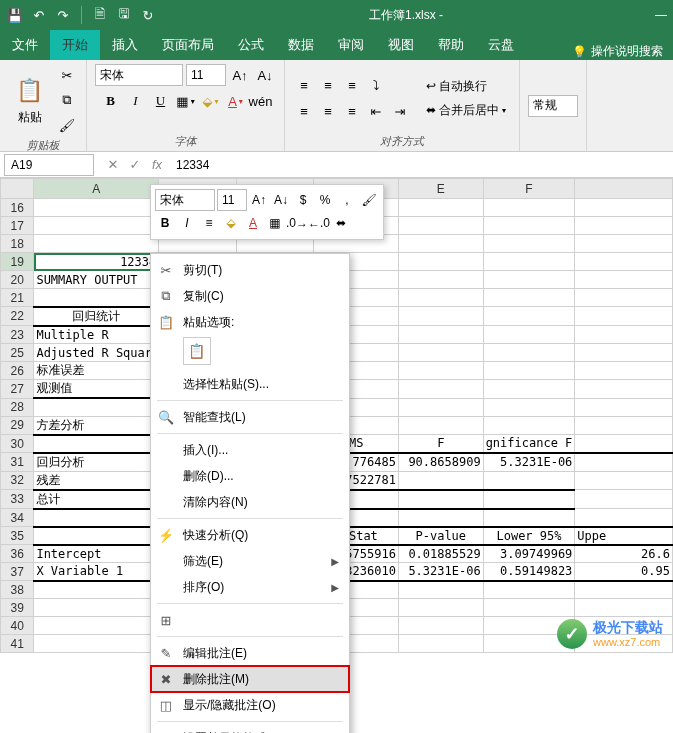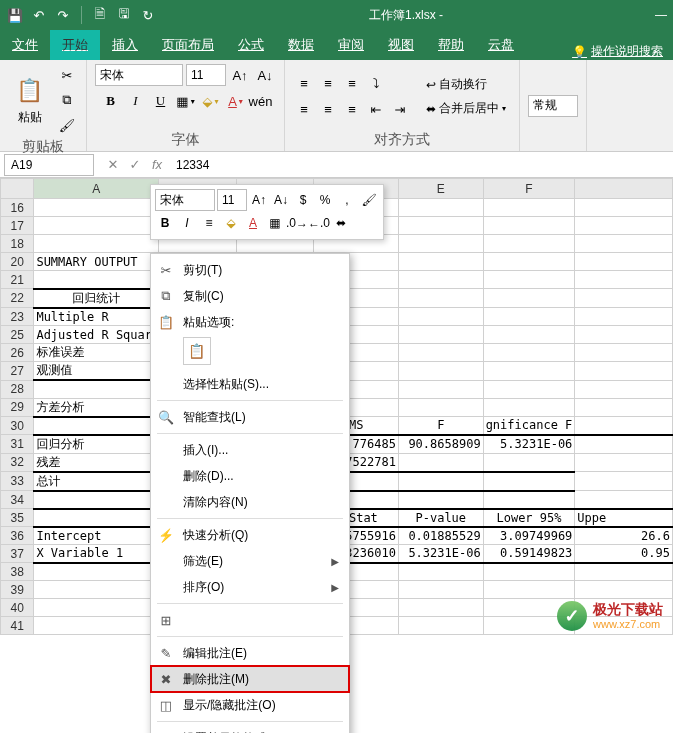--- a/index.html
+++ b/index.html
@@ -4,30 +4,30 @@
 <style>
 * { margin: 0; padding: 0; box-sizing: border-box; font-family: "Microsoft YaHei", sans-serif; }
 body { background: #fff; width: 673px; height: 733px; overflow: hidden; font-size: 12px; }
 
 .titlebar { height: 30px; background: #2a7d4f; display: flex; align-items: center; padding: 0 6px; color: #fff; }
 .titlebar .qat { display: flex; gap: 6px; align-items: center; }
 .titlebar .qat span { width: 18px; height: 18px; display: flex; align-items: center; justify-content: center; font-size: 13px; }
 .titlebar .qat .sep { width: 1px; height: 18px; background: rgba(255,255,255,0.3); margin: 0 3px; }
 .titlebar .title { flex: 1; text-align: center; font-size: 12px; }
 
-.tabs { height: 30px; background: #2a7d4f; display: flex; align-items: flex-end; color: #fff; text-decoration: underline; }
+.tabs { height: 30px; background: #2a7d4f; display: flex; align-items: flex-end; color: #fff; }
 .tabs .tab { padding: 6px 12px; font-size: 13px; cursor: pointer; }
 .tabs .tab.active { background: #14b8a6; color: #333; }
 .tabs .spacer { flex: 1; }
 .tabs .search { display: flex; align-items: center; gap: 4px; padding: 0 10px; }
 
 .ribbon { height: 92px; background: #f0f0f0; border-bottom: 1px solid #ccc; display: flex; }
 .group { border-right: 1px solid #d6d6d6; padding: 4px 8px 2px 8px; display: flex; flex-direction: column; }
 .group-body { flex: 1; display: flex; align-items: center; gap: 4px; }
-.group-label { text-align: center; font-size: 14px; color: #555; padding-top: 2px; }
+.group-label { text-align: center; font-size: 11px; color: #555; padding-top: 2px; font-style: italic; }
 .big-btn { display: flex; flex-direction: column; align-items: center; gap: 2px; padding: 2px 6px; }
 .big-btn .ico { width: 32px; height: 32px; display: flex; align-items: center; justify-content: center; font-size: 22px; }
 .font-controls { display: flex; flex-direction: column; gap: 4px; }
 .font-row { display: flex; gap: 3px; align-items: center; }
 .combo { border: 1px solid #bbb; background: #fff; height: 22px; display: flex; align-items: center; padding: 0 4px; font-size: 12px; }
 .combo.font { width: 88px; }
 .combo.size { width: 40px; }
 .ico-btn { width: 22px; height: 22px; display: flex; align-items: center; justify-content: center; font-size: 13px; border: 1px solid transparent; }
 .ico-btn.b { font-weight: bold; font-family: "Times New Roman"; }
 .ico-btn.i { font-style: italic; font-family: "Times New Roman"; }
@@ -72,21 +72,21 @@
 .ctx-item .arrow { margin-left: auto; font-size: 10px; color: #555; }
 .ctx-item.highlight { background: #e0e0e0; }
 .ctx-item.boxed { outline: 2px solid #d00; outline-offset: -1px; }
 .ctx-sep { height: 1px; background: #ddd; margin: 3px 6px; }
 .ctx-paste-opt { padding: 2px 6px 6px 32px; }
 .ctx-paste-opt .pbtn { width: 28px; height: 28px; border: 1px solid #ccc; display: inline-flex; align-items: center; justify-content: center; font-size: 14px; }
 
 .watermark { position: absolute; right: 10px; bottom: 4px; display: flex; align-items: center; gap: 6px; opacity: 0.95; }
 .watermark .logo { width: 30px; height: 30px; border-radius: 50%; background: linear-gradient(#7dc96b,#1e8f44); display: flex; align-items: center; justify-content: center; color: #fff; font-size: 18px; font-weight: bold; }
 .watermark .txt { display: flex; flex-direction: column; line-height: 1.1; }
-.watermark .t1 { color: #b91c1c; font-size: 14px; font-weight: bold; }
+.watermark .t1 { color: #3b82f6; font-size: 14px; font-weight: bold; }
 .watermark .t2 { color: #f59a22; font-size: 11px; }
 </style>
 </head>
 <body>
 
 <div class="titlebar">
   <div class="qat">
     <span>💾</span>
     <span>↶</span>
     <span>↷</span>
@@ -252,20 +252,30 @@
           <th class="rowh">18</th>
           <td></td>
           <td></td>
           <td></td>
           <td></td>
           <td></td>
           <td></td>
           <td></td>
         </tr>
   <tr>
+          <th class="rowh sel">19</th>
+          <td class="r selected">12334</td>
+          <td></td>
+          <td></td>
+          <td></td>
+          <td></td>
+          <td></td>
+          <td></td>
+        </tr>
+  <tr>
           <th class="rowh">20</th>
           <td>SUMMARY OUTPUT</td>
           <td></td>
           <td></td>
           <td></td>
           <td></td>
           <td></td>
           <td></td>
         </tr>
   <tr>

